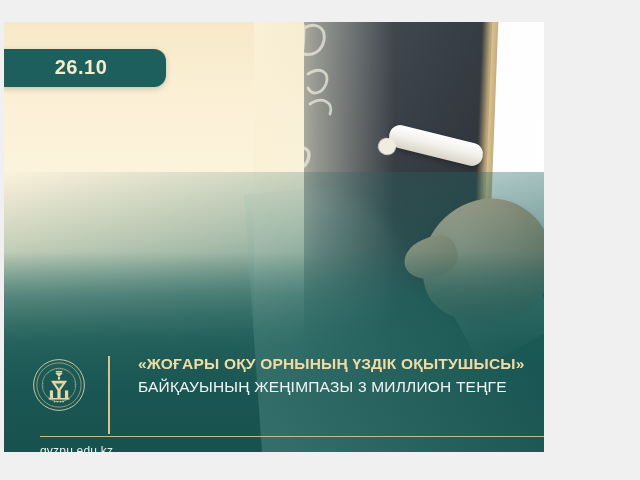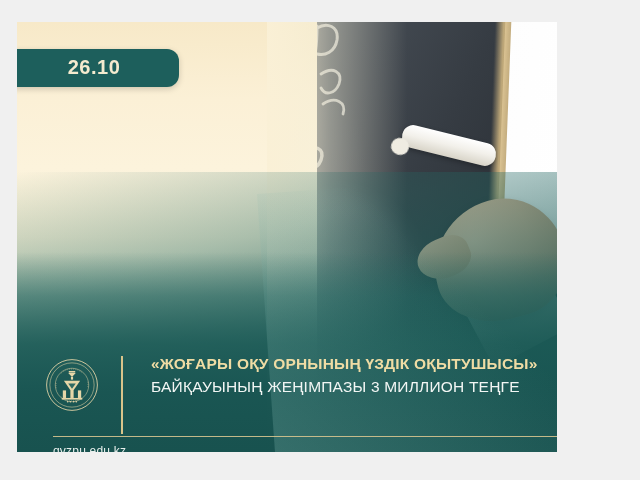--- a/index.html
+++ b/index.html
@@ -15,21 +15,21 @@
   #stage {
     position: relative;
     width: 640px;
     height: 480px;
     background: #f0f0f0;
   }
 
   
   #banner {
     position: absolute;
-    left: 17px;
+    left: 4px;
     top: 22px;
     width: 540px;
     height: 430px;
     overflow: hidden;
     background: #a16207;
   }
 
   
   .photo-layer { position: absolute; inset: 0; }
 

